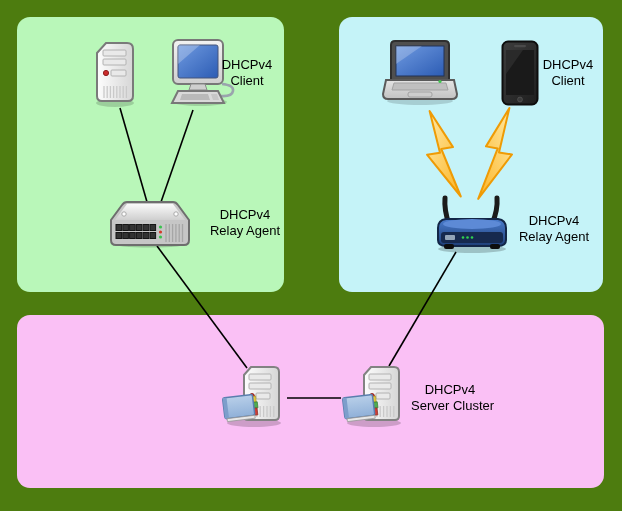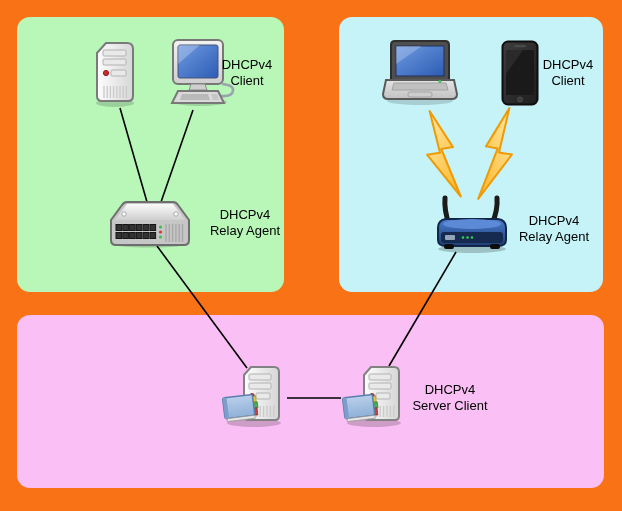--- a/index.html
+++ b/index.html
@@ -1,18 +1,18 @@
 <!DOCTYPE html>
 <html><head>
 <meta charset="utf-8">
 <style>
   html,body{margin:0;padding:0;}
   body{width:622px;height:511px;background:#000;overflow:hidden;
        font-family:"Liberation Sans", sans-serif;}
-  #canvas{position:relative;width:622px;height:511px;background:#f97316;}
+  #canvas{position:relative;width:622px;height:511px;background:#4d7c0f;}
   .zone{position:absolute;border-radius:13px;}
   .icon{position:absolute;}
   .label{position:absolute;width:78px;text-align:center;color:#000;
          font-size:13px;line-height:16px;font-weight:400;}
   .label span{display:block;white-space:nowrap;}
   #overlay{position:absolute;left:0;top:0;pointer-events:none;}
 </style>
 </head>
 <body>
 
@@ -269,16 +269,16 @@
   <div class="label" style="left:529px;top:57px">
     <span>DHCPv4</span>
     <span>Client</span>
   </div>
   <div class="label" style="left:515px;top:213px">
     <span>DHCPv4</span>
     <span>Relay Agent</span>
   </div>
   <div class="label" style="left:411px;top:382px">
     <span>DHCPv4</span>
-    <span>Server Client</span>
+    <span>Server Cluster</span>
   </div>
 
 </div>
 
 </body></html>

